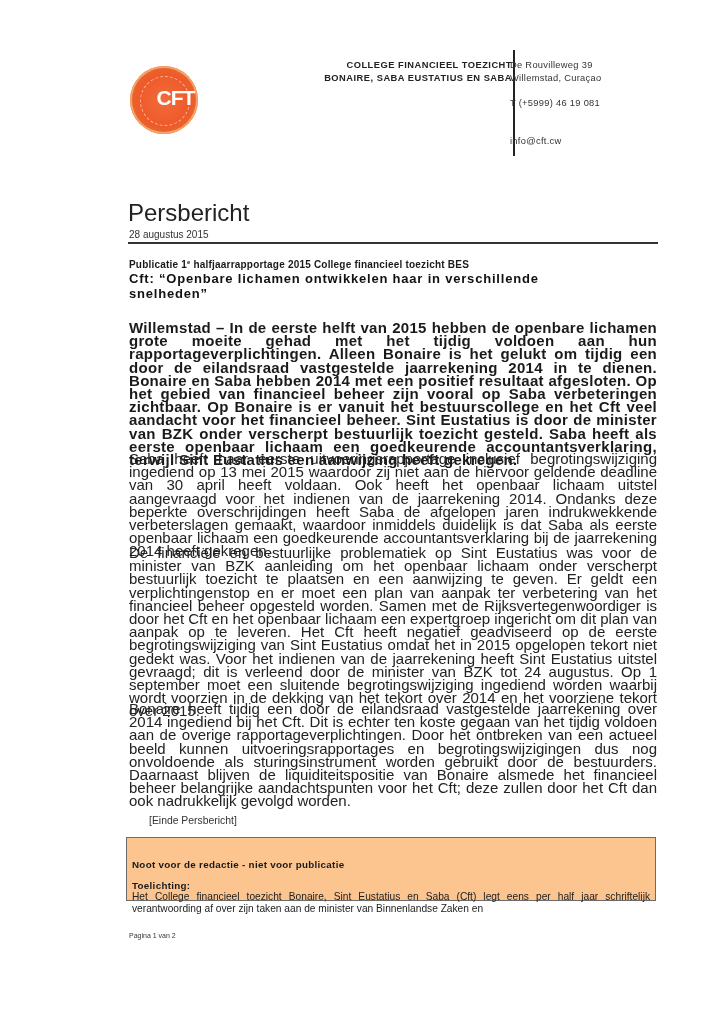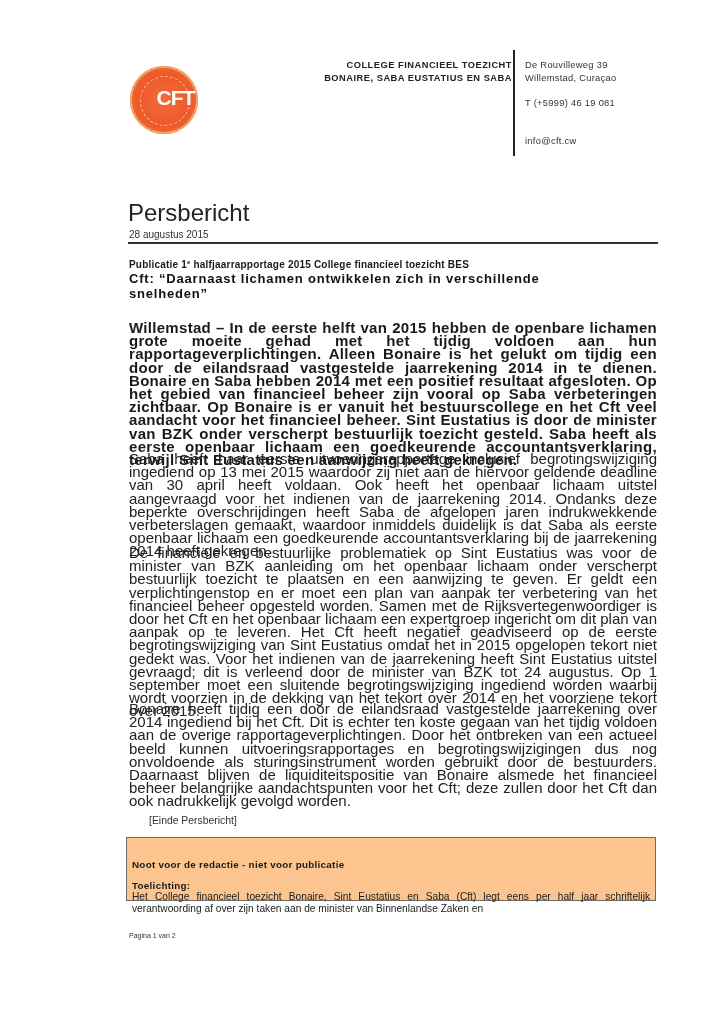--- a/index.html
+++ b/index.html
@@ -14,21 +14,21 @@
   .logo-ring { position: absolute; left: 10px; top: 10px; width: 48px; height: 48px; border-radius: 50%;
                border: 1px dashed rgba(255,230,200,0.7); }
   .logo-text { position: absolute; left: 0; top: 20px; width: 91px; text-align: center;
                font-family: "Liberation Sans", sans-serif; font-weight: bold; font-size: 21px;
                color: #fff; letter-spacing: -1px; }
 
   
   .org { right: 212px; top: 59px; text-align: right; font-weight: bold; font-size: 9.3px;
          letter-spacing: 0.5px; line-height: 13px; color: #222; }
   .vline { left: 513px; top: 50px; width: 2px; height: 106px; background: #222; }
-  .addr { left: 525px; top: 59px; font-size: 9.3px; line-height: 13px; color: #333; letter-spacing: 0.3px; }
+  .addr { left: 510px; top: 59px; font-size: 9.3px; line-height: 13px; color: #333; letter-spacing: 0.3px; }
   .addr div { white-space: nowrap; }
 
   .title { left: 128px; top: 199px; font-size: 24px; color: #222; }
   .date { left: 129px; top: 229px; font-size: 10px; color: #333; }
   .rule { left: 128px; top: 242px; width: 530px; height: 1.5px; background: #333; }
 
   .sub { left: 129px; top: 259px; font-weight: bold; font-size: 10px; color: #1a1a1a; letter-spacing: 0.2px; }
   .sub sup { font-size: 6px; }
   .headline { left: 129px; top: 271px; width: 460px; font-weight: bold; font-size: 13px;
               line-height: 15px; letter-spacing: 0.8px; color: #111; }
@@ -68,21 +68,21 @@
   <div>T (+5999) 46 19 081</div>
   <div style="height:25px"></div>
   <div>info@cft.cw</div>
 </div>
 
 <div class="abs title">Persbericht</div>
 <div class="abs date">28 augustus 2015</div>
 <div class="abs rule"></div>
 
 <div class="abs sub"><span>Publicatie 1</span><sup>e</sup><span> halfjaarrapportage 2015 College financieel toezicht BES</span></div>
-<div class="abs headline">Cft: “Daarnaast lichamen ontwikkelen zich in verschillende snelheden”</div>
+<div class="abs headline">Cft: “Openbare lichamen ontwikkelen haar in verschillende snelheden”</div>
 
 <div class="abs para lead" style="top:321px;">Willemstad – In de eerste helft van 2015 hebben de openbare lichamen grote moeite gehad met het tijdig voldoen aan hun rapportageverplichtingen. Alleen Bonaire is het gelukt om tijdig een door de eilandsraad vastgestelde jaarrekening 2014 in te dienen. Bonaire en Saba hebben 2014 met een positief resultaat afgesloten. Op het gebied van financieel beheer zijn vooral op Saba verbeteringen zichtbaar. Op Bonaire is er vanuit het bestuurscollege en het Cft veel aandacht voor het financieel beheer. Sint Eustatius is door de minister van BZK onder verscherpt bestuurlijk toezicht gesteld. Saba heeft als eerste openbaar lichaam een goedkeurende accountantsverklaring, terwijl Sint Eustatius een aanwijzing heeft gekregen.</div>
 
 <div class="abs para" style="top:452px;">Saba heeft haar eerste uitvoeringsrapportage inclusief begrotingswijziging ingediend op 13 mei 2015 waardoor zij niet aan de hiervoor geldende deadline van 30 april heeft voldaan. Ook heeft het openbaar lichaam uitstel aangevraagd voor het indienen van de jaarrekening 2014. Ondanks deze beperkte overschrijdingen heeft Saba de afgelopen jaren indrukwekkende verbeterslagen gemaakt, waardoor inmiddels duidelijk is dat Saba als eerste openbaar lichaam een goedkeurende accountantsverklaring bij de jaarrekening 2014 heeft gekregen.</div>
 <div class="abs para" style="top:546px;">De financiële en bestuurlijke problematiek op Sint Eustatius was voor de minister van BZK aanleiding om het openbaar lichaam onder verscherpt bestuurlijk toezicht te plaatsen en een aanwijzing te geven. Er geldt een verplichtingenstop en er moet een plan van aanpak ter verbetering van het financieel beheer opgesteld worden. Samen met de Rijksvertegenwoordiger is door het Cft en het openbaar lichaam een expertgroep ingericht om dit plan van aanpak op te leveren. Het Cft heeft negatief geadviseerd op de eerste begrotingswijziging van Sint Eustatius omdat het in 2015 opgelopen tekort niet gedekt was. Voor het indienen van de jaarrekening heeft Sint Eustatius uitstel gevraagd; dit is verleend door de minister van BZK tot 24 augustus. Op 1 september moet een sluitende begrotingswijziging ingediend worden waarbij wordt voorzien in de dekking van het tekort over 2014 en het voorziene tekort over 2015.</div>
 <div class="abs para" style="top:702px;">Bonaire heeft tijdig een door de eilandsraad vastgestelde jaarrekening over 2014 ingediend bij het Cft. Dit is echter ten koste gegaan van het tijdig voldoen aan de overige rapportageverplichtingen. Door het ontbreken van een actueel beeld kunnen uitvoeringsrapportages en begrotingswijzigingen dus nog onvoldoende als sturingsinstrument worden gebruikt door de bestuurders. Daarnaast blijven de liquiditeitspositie van Bonaire alsmede het financieel beheer belangrijke aandachtspunten voor het Cft; deze zullen door het Cft dan ook nadrukkelijk gevolgd worden.</div>
 
 <div class="abs end">[Einde Persbericht]</div>
 
 <div class="abs note">

